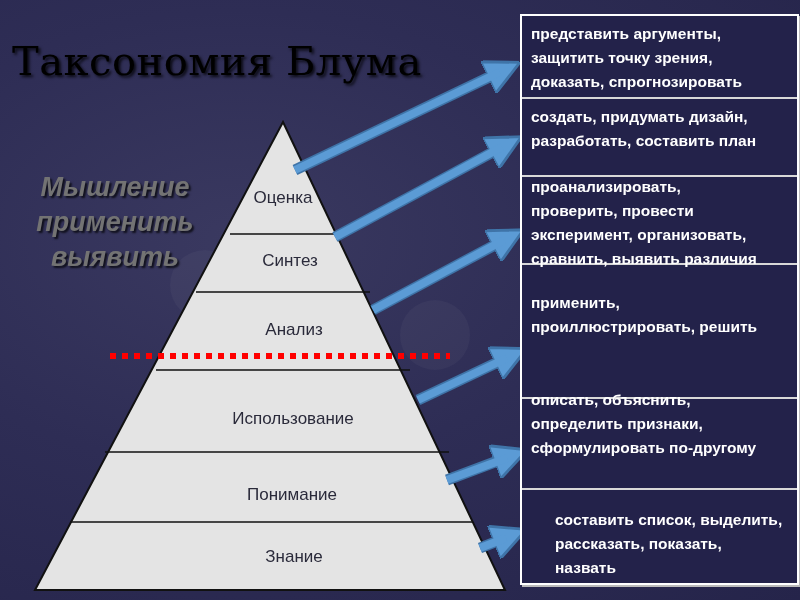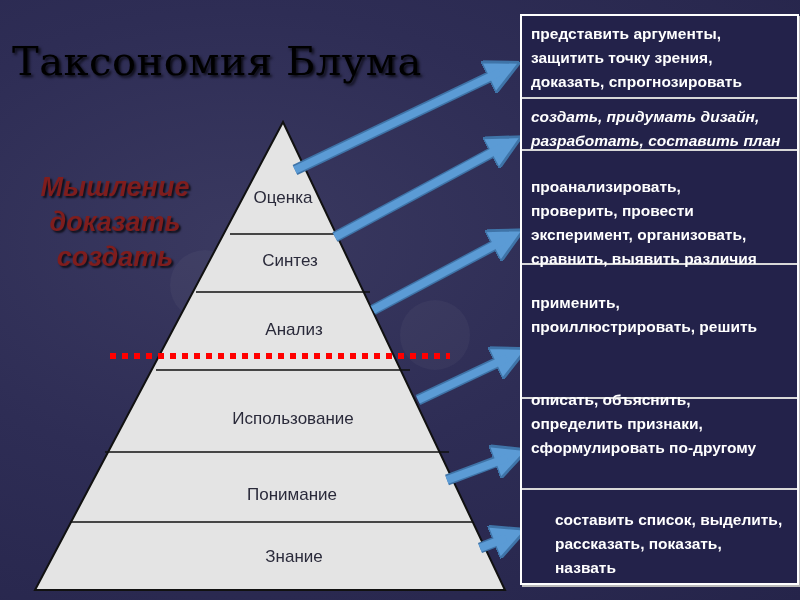--- a/index.html
+++ b/index.html
@@ -11,21 +11,21 @@
   .bubble { position:absolute; border-radius:50%; background: rgba(255,255,255,0.035); }
   .title {
     position:absolute; left:12px; top:38px;
     font-family: "DejaVu Serif", "Liberation Serif", serif;
     font-size:40px; color:#000000; letter-spacing:0.5px;
     text-shadow: 2px 2px 3px rgba(0,0,0,0.8);
     white-space:nowrap;
   }
   .hot {
     position:absolute; left:20px; top:170px; width:190px;
-    text-align:center; color:#7f1d1d; font-weight:bold; font-style:italic;
+    text-align:center; color:#737373; font-weight:bold; font-style:italic;
     font-size:27px; line-height:35px;
     text-shadow: 2px 2px 2px rgba(0,0,0,0.7);
   }
   svg.diagram { position:absolute; left:0; top:0; }
   .lvl-label { font-family:"Liberation Sans", sans-serif; font-size:17px; fill:#2a2a3a; }
   .table {
     position:absolute; left:520px; top:14px; width:275px; height:567px;
     border:2px solid #ffffff; box-shadow: 2px 2px 0 #bbbbbb;
     background:#23224a;
   }
@@ -42,22 +42,22 @@
 <body>
 
 <div class="bubble" style="left:170px;top:250px;width:70px;height:70px;"></div>
 <div class="bubble" style="left:400px;top:300px;width:70px;height:70px;"></div>
 <div class="bubble" style="left:560px;top:180px;width:60px;height:60px;"></div>
 
 <div class="title">Таксономия Блума</div>
 
 <div class="hot">
   <div>Мышление</div>
-  <div>доказать</div>
-  <div>создать</div>
+  <div>применить</div>
+  <div>выявить</div>
 </div>
 
 <svg class="diagram" width="800" height="600" viewBox="0 0 800 600">
   <defs>
     <marker id="ah" viewBox="0 0 10 10" refX="5" refY="5" markerWidth="3.2" markerHeight="3.2" orient="auto">
       <path d="M0,0 L10,5 L0,10 z" fill="#5b9bd5" stroke="#3f74a8" stroke-width="0.8"></path>
     </marker>
   </defs>
 
   <polygon points="283,122 505,590 35,590" fill="#e4e4e4" stroke="#111111" stroke-width="2"></polygon>
@@ -92,21 +92,21 @@
     <line x1="418" y1="400" x2="507" y2="358"></line>
     <line x1="447" y1="480" x2="507" y2="458"></line>
     <line x1="480" y1="548" x2="506" y2="538"></line>
   </g>
 </svg>
 
 <div class="table">
   <div class="cell" style="top:0;height:83px;">представить аргументы,
 защитить точку зрения,
 доказать, спрогнозировать</div>
-  <div class="cell" style="top:83px;height:52px;font-style:italic;">создать, придумать дизайн,
+  <div class="cell" style="top:83px;height:78px;">создать, придумать дизайн,
 разработать, составить план</div>
   <div class="cell" style="top:153px;height:96px;">проанализировать,
 проверить, провести
 эксперимент, организовать,
 сравнить, выявить различия</div>
   <div class="cell" style="top:269px;height:114px;">применить,
 проиллюстрировать, решить</div>
   <div class="cell" style="top:366px;height:108px;">описать, объяснить,
 определить признаки,
 сформулировать по-другому</div>

